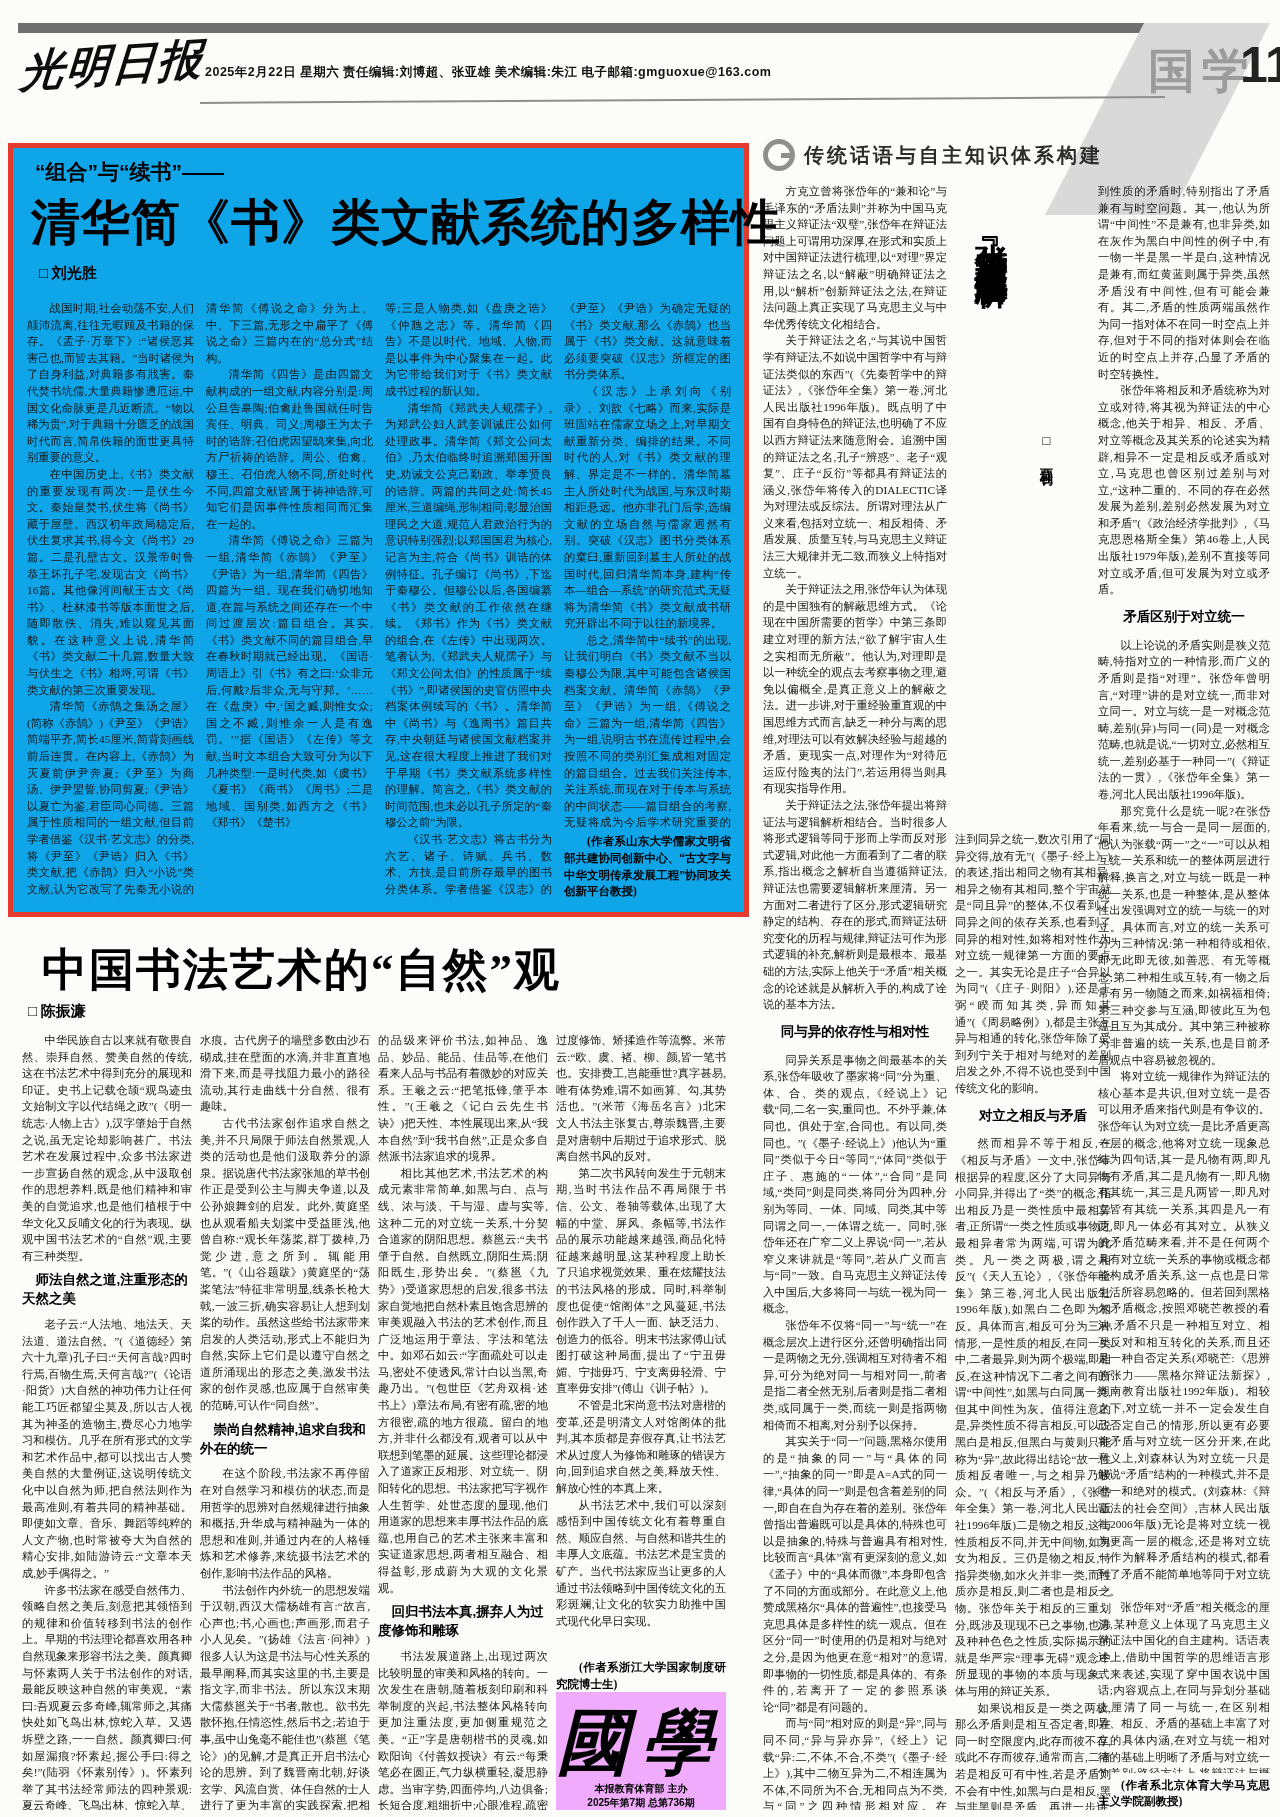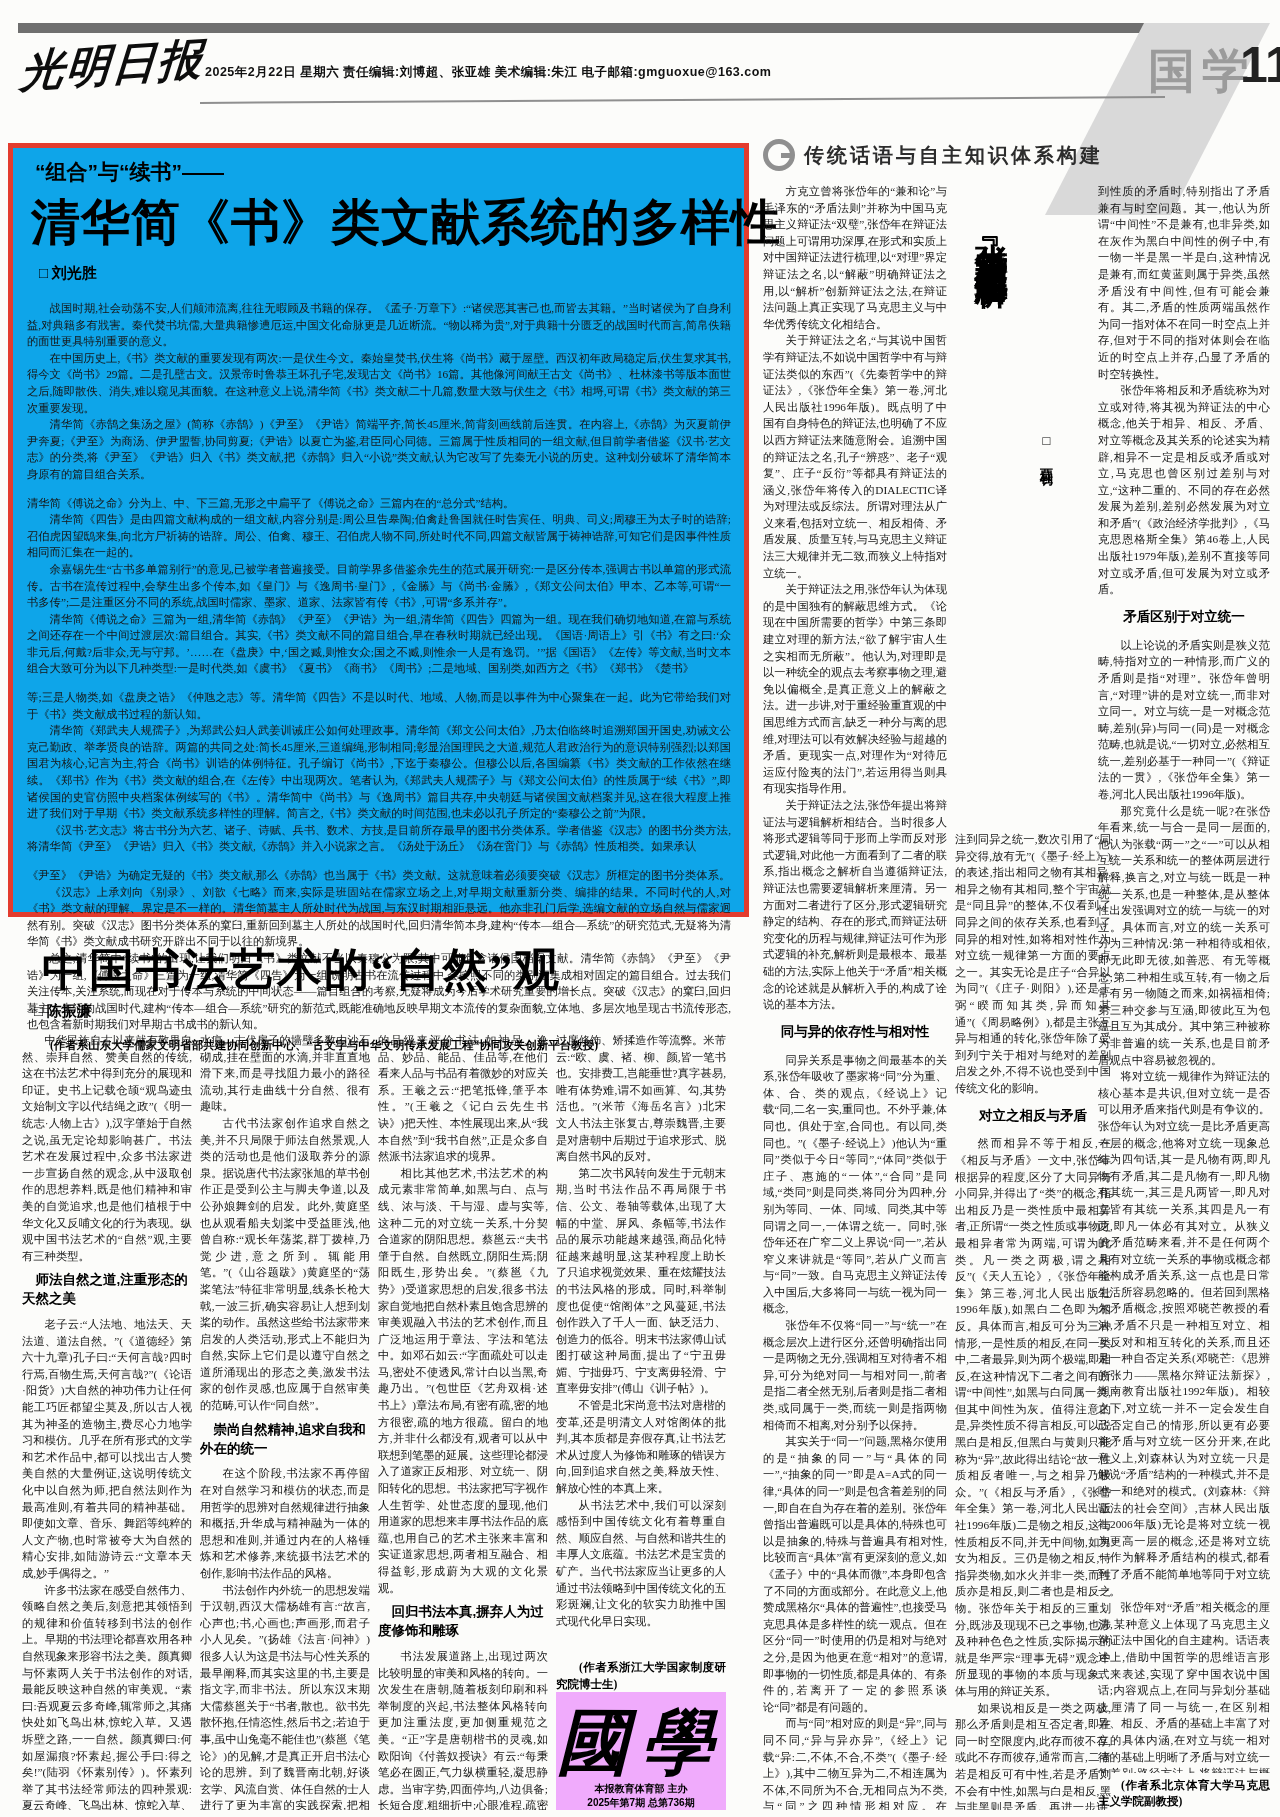--- a/index.html
+++ b/index.html
@@ -37,25 +37,25 @@
     font-size:13.5px;line-height:1.4;margin:7px 0;color:#000;text-indent:1em;}
   .right-zone .subhead{text-align:center;text-indent:0;margin:10px 0;}
   .note{margin:4px 0 0 0;font-size:11.5px;font-weight:700;line-height:1.45;
     text-indent:2em;text-align:justify;color:#000;flex-shrink:0;}
   
   .redbox{left:8px;top:143px;width:741px;height:774px;border:5px solid #e33c2e;
     background:#0ea5e9;box-sizing:border-box;}
   .redbox .kicker{position:absolute;left:22px;top:10px;}
   .redbox .headline{position:absolute;left:18px;top:42px;font-size:49px;letter-spacing:1px;}
   .redbox .byline{position:absolute;left:26px;top:116px;}
-  .redbox .cols{position:absolute;left:14px;top:152px;width:704px;height:600px;gap:12px;flex-direction:column;}
+  .redbox .cols{position:absolute;left:14px;top:152px;width:704px;height:600px;gap:12px;}
   
   .callig{left:8px;top:932px;width:741px;height:878px;}
   .callig .headline{position:absolute;left:34px;top:8px;font-size:45px;letter-spacing:2px;}
-  .callig .byline{position:absolute;left:26px;top:70px;}
+  .callig .byline{position:absolute;left:20px;top:70px;}
   .callig .cols{position:absolute;left:14px;top:100px;width:704px;height:778px;gap:8px;}
   .logo-block{flex-shrink:0;text-align:center;padding-top:14px;background:#f0abfc;}
   .logo-cn{font-size:72px;font-weight:900;font-style:italic;letter-spacing:12px;
     color:#000;line-height:1.05;font-family:"Liberation Serif",serif;}
   .logo-line{font-family:Liberation Sans, sans-serif;font-weight:700;font-size:10px;
     margin-top:0;color:#000;}
   
   .series-header{left:763px;top:139px;display:flex;align-items:center;gap:9px;}
   .g-icon{width:22px;height:22px;border:5px solid #8f8f8f;border-radius:50%;
     position:relative;flex-shrink:0;}
@@ -93,21 +93,20 @@
         <div class="colbody">
           <p>战国时期,社会动荡不安,人们颠沛流离,往往无暇顾及书籍的保存。《孟子·万章下》:“诸侯恶其害己也,而皆去其籍。”当时诸侯为了自身利益,对典籍多有戕害。秦代焚书坑儒,大量典籍惨遭厄运,中国文化命脉更是几近断流。“物以稀为贵”,对于典籍十分匮乏的战国时代而言,简帛佚籍的面世更具特别重要的意义。</p>
           <p>在中国历史上,《书》类文献的重要发现有两次:一是伏生今文。秦始皇焚书,伏生将《尚书》藏于屋壁。西汉初年政局稳定后,伏生复求其书,得今文《尚书》29篇。二是孔壁古文。汉景帝时鲁恭王坏孔子宅,发现古文《尚书》16篇。其他像河间献王古文《尚书》、杜林漆书等版本面世之后,随即散佚、消失,难以窥见其面貌。在这种意义上说,清华简《书》类文献二十几篇,数量大致与伏生之《书》相埒,可谓《书》类文献的第三次重要发现。</p>
           <p>清华简《赤鹄之集汤之屋》(简称《赤鹄》)《尹至》《尹诰》简端平齐,简长45厘米,简背刻画线前后连贯。在内容上,《赤鹄》为灭夏前伊尹奔夏;《尹至》为商汤、伊尹盟誓,协同剪夏;《尹诰》以夏亡为鉴,君臣同心同德。三篇属于性质相同的一组文献,但目前学者借鉴《汉书·艺文志》的分类,将《尹至》《尹诰》归入《书》类文献,把《赤鹄》归入“小说”类文献,认为它改写了先秦无小说的历史。这种划分破坏了清华简本身原有的篇目组合关系。</p>
         </div>
       </div>
     <div class="col">
         <div class="colbody">
           <p class="cont">清华简《傅说之命》分为上、中、下三篇,无形之中扁平了《傅说之命》三篇内在的“总分式”结构。</p>
           <p>清华简《四告》是由四篇文献构成的一组文献,内容分别是:周公旦告皋陶;伯禽赴鲁国就任时告宾任、明典、司义;周穆王为太子时的诰辞;召伯虎因望鸱来集,向北方尸祈祷的诰辞。周公、伯禽、穆王、召伯虎人物不同,所处时代不同,四篇文献皆属于祷神诰辞,可知它们是因事件性质相同而汇集在一起的。</p>
-          <p>余嘉锡先生“古书多单篇别行”的意见,已被学者普遍接受。目前学界多借鉴余先生的范式展开研究:一是区分传本,强调古书以单篇的形式流传。古书在流传过程中,会孳生出多个传本,如《皇门》与《逸周书·皇门》,《金縢》与《尚书·金縢》,《郑文公问太伯》甲本、乙本等,可谓“一书多传”;二是注重区分不同的系统,战国时儒家、墨家、道家、法家皆有传《书》,可谓“多系并存”。</p>
           <p>清华简《傅说之命》三篇为一组,清华简《赤鹄》《尹至》《尹诰》为一组,清华简《四告》四篇为一组。现在我们确切地知道,在篇与系统之间还存在一个中间过渡层次:篇目组合。其实,《书》类文献不同的篇目组合,早在春秋时期就已经出现。《国语·周语上》引《书》有之曰:‘众非元后,何戴?后非众,无与守邦。’……在《盘庚》中,‘国之臧,则惟女众;国之不臧,则惟余一人是有逸罚。’”据《国语》《左传》等文献,当时文本组合大致可分为以下几种类型:一是时代类,如《虞书》《夏书》《商书》《周书》;二是地域、国别类,如西方之《书》《郑书》《楚书》</p>
         </div>
       </div>
     <div class="col">
         <div class="colbody">
           <p class="cont">等;三是人物类,如《盘庚之诰》《仲虺之志》等。清华简《四告》不是以时代、地域、人物,而是以事件为中心聚集在一起。此为它带给我们对于《书》类文献成书过程的新认知。</p>
           <p>清华简《郑武夫人规孺子》,为郑武公妇人武姜训诫庄公如何处理政事。清华简《郑文公问太伯》,乃太伯临终时追溯郑国开国史,劝诫文公克己勤政、举孝贤良的诰辞。两篇的共同之处:简长45厘米,三道编绳,形制相同;彰显治国理民之大道,规范人君政治行为的意识特别强烈;以郑国国君为核心,记言为主,符合《尚书》训诰的体例特征。孔子编订《尚书》,下迄于秦穆公。但穆公以后,各国编纂《书》类文献的工作依然在继续。《郑书》作为《书》类文献的组合,在《左传》中出现两次。笔者认为,《郑武夫人规孺子》与《郑文公问太伯》的性质属于“续《书》”,即诸侯国的史官仿照中央档案体例续写的《书》。清华简中《尚书》与《逸周书》篇目共存,中央朝廷与诸侯国文献档案并见,这在很大程度上推进了我们对于早期《书》类文献系统多样性的理解。简言之,《书》类文献的时间范围,也未必以孔子所定的“秦穆公之前”为限。</p>
           <p>《汉书·艺文志》将古书分为六艺、诸子、诗赋、兵书、数术、方技,是目前所存最早的图书分类体系。学者借鉴《汉志》的图书分类方法,将清华简《尹至》《尹诰》归入《书》类文献,《赤鹄》并入小说家之言。《汤处于汤丘》《汤在啻门》与《赤鹄》性质相类。如果承认</p>
         </div>
       </div>

